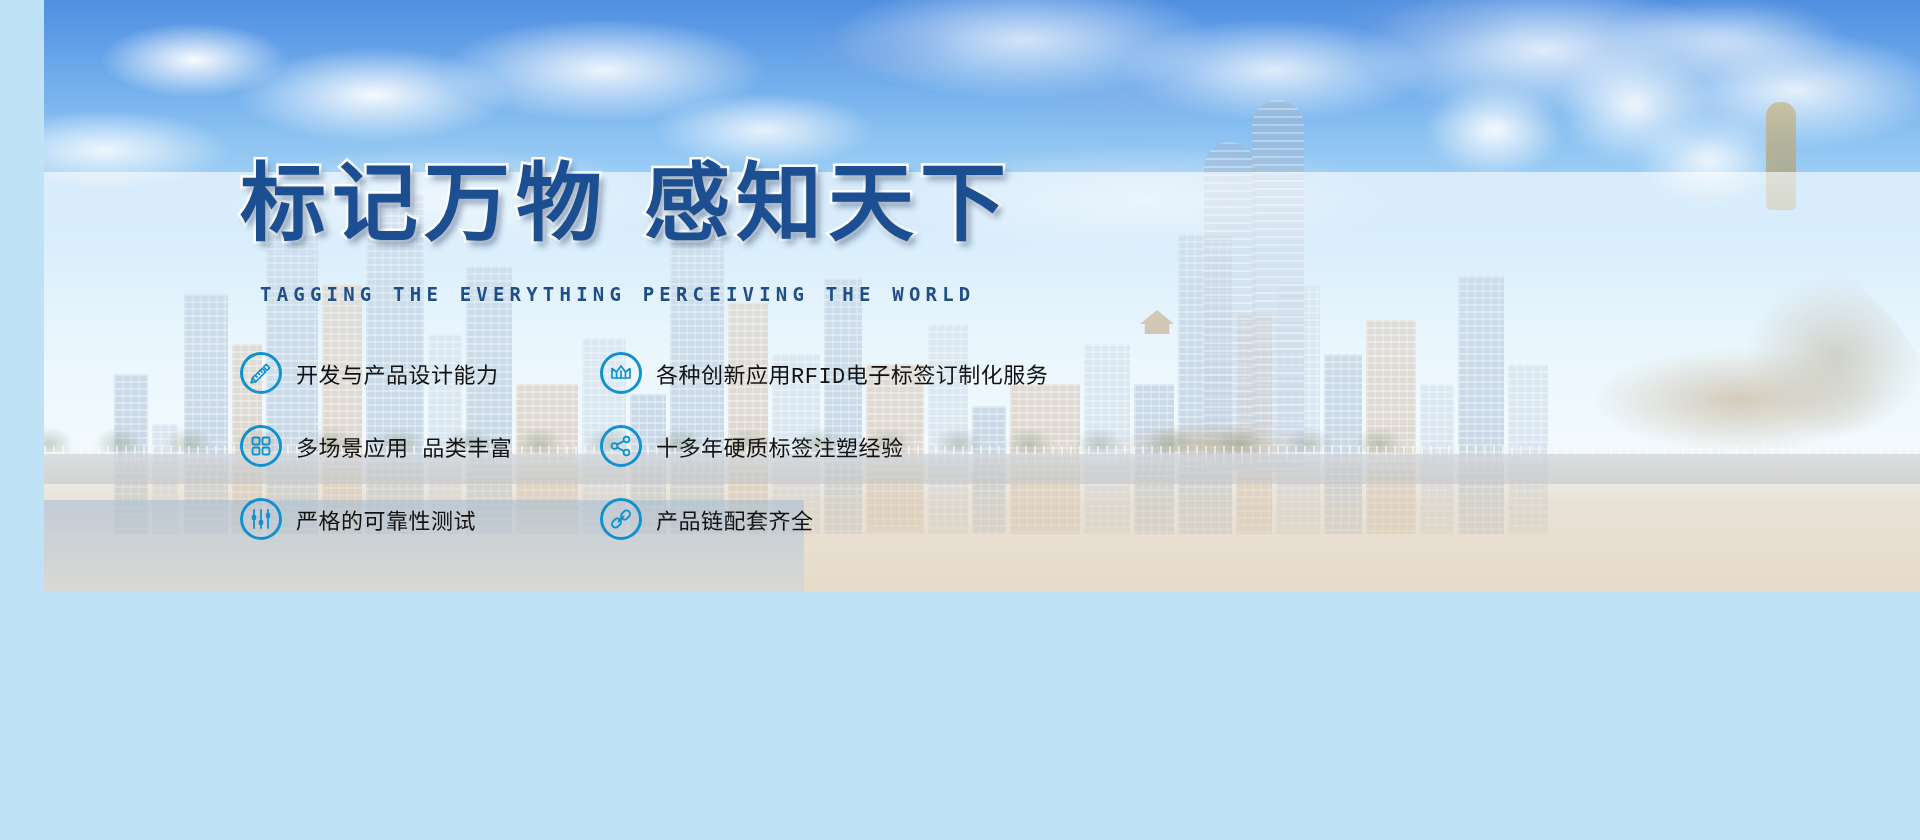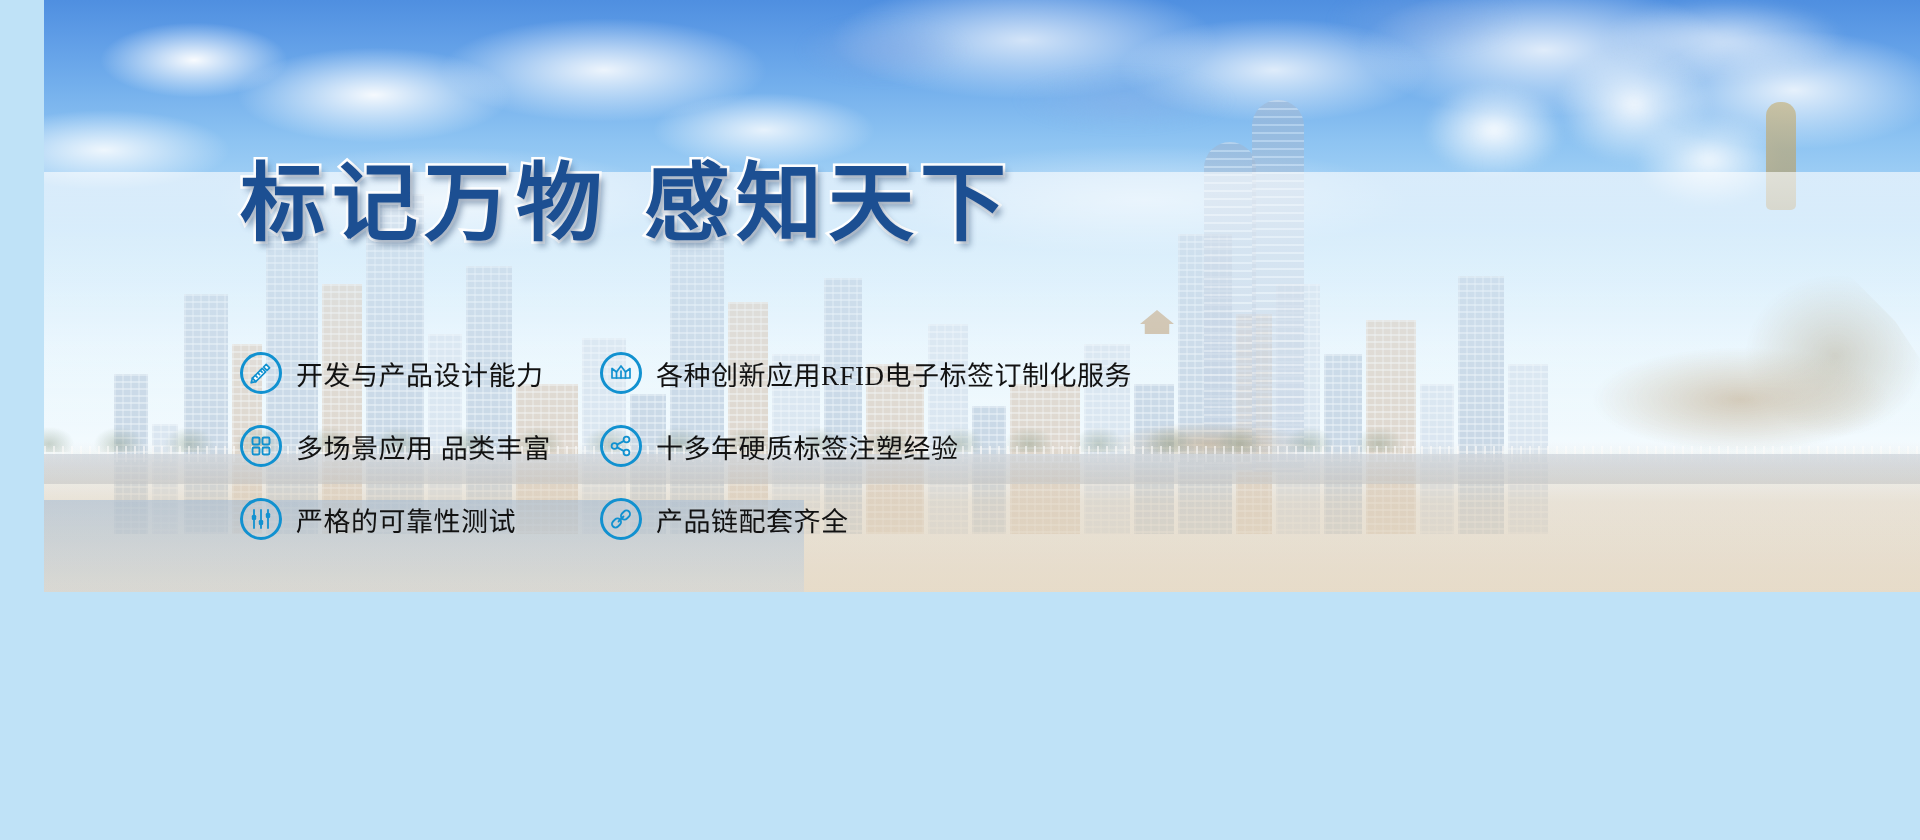--- a/index.html
+++ b/index.html
@@ -172,22 +172,22 @@
 
   .ficon{
     width:42px;height:42px;border-radius:50%;
     border:3px solid #1191d0;box-sizing:border-box;
     display:flex;align-items:center;justify-content:center;
     flex:0 0 42px;margin-right:14px;
     background:rgba(255,255,255,.05);
   }
   .ficon svg{display:block;}
   .ftext{
-    font-family:Liberation Serif, serif;
-    font-size:27px;color:#121212;white-space:nowrap;letter-spacing:.5px;
+    font-family:Liberation Mono, monospace;
+    font-size:22px;color:#121212;white-space:nowrap;letter-spacing:.5px;
   }
 
   
   .qr-wrap{
     position:absolute;left:1723px;top:602px;width:113px;height:113px;
     background:#ffffff;padding:6px;box-sizing:border-box;
   }
   .qr{width:100%;height:100%;display:block;}
 </style>
 </head>
@@ -247,20 +247,21 @@
     <div class="seawall"></div>
     <div class="sandbar"></div>
     <div class="water"></div>
     <div class="whitewash"></div>
   </div>
 
   <div class="content">
 
     <div class="headline">标记万物 感知天下</div>
 
+    <div class="subhead">TAGGING THE EVERYTHING PERCEIVING THE WORLD</div>
 
     <div class="features">
 
       <div class="frow">
         <div class="fcol c1">
           <span class="ficon">
             <svg width="24" height="24" viewBox="0 0 24 24" fill="none" stroke="#1191d0" stroke-width="1.7" stroke-linecap="round" stroke-linejoin="round">
               <path d="M3.4 17.2 L13.2 7.4 L16.6 10.8 L6.8 20.6 Z" fill="#ffffff" stroke="#1191d0"></path>
               <path d="M6.3 14.3 l1.8 1.8 M8.8 11.8 l1.8 1.8 M11.3 9.3 l1.8 1.8"></path>
               <path d="M20.6 6.8 L17.2 3.4 L14.6 6 L18 9.4 Z" fill="#ffffff" stroke="#1191d0"></path>

